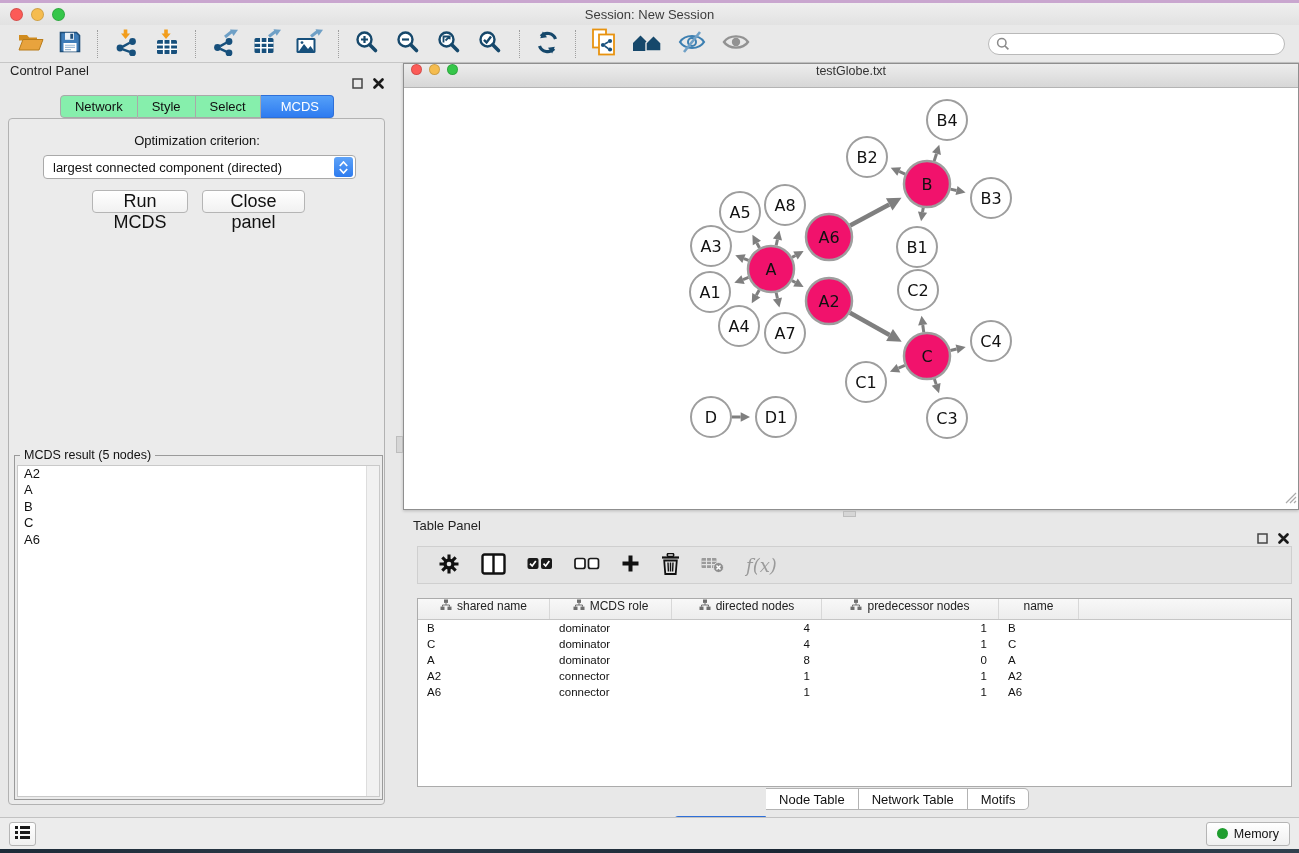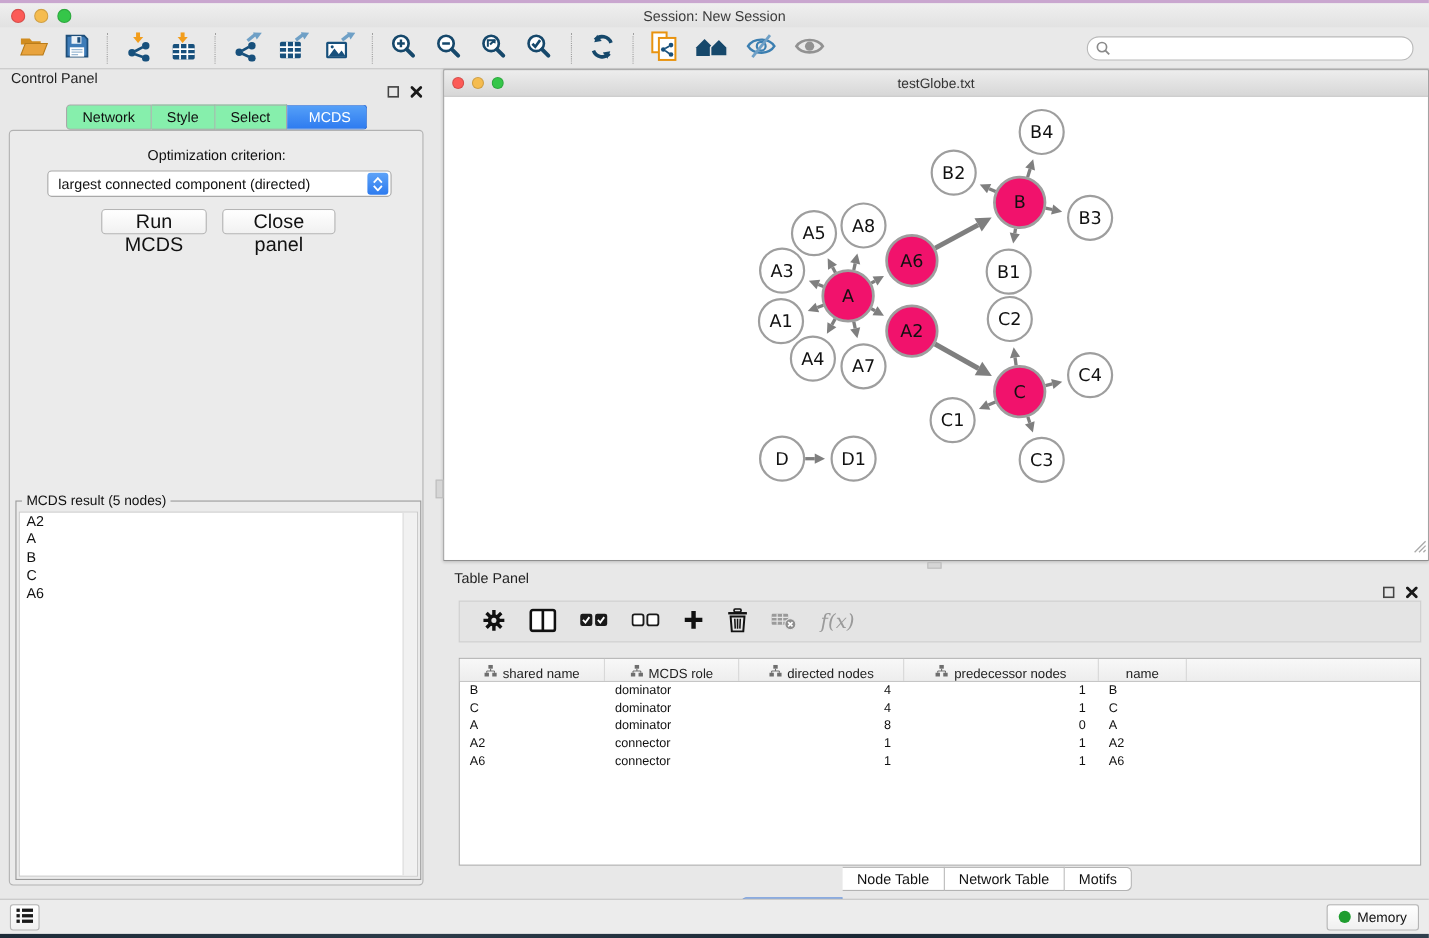--- a/index.html
+++ b/index.html
@@ -59,21 +59,21 @@
   #mcds-legend { position:absolute; left:5px; top:-8px; background:#ebebeb; padding:0 4px; font-size:12.5px; color:#111; }
   #mcds-list { position:absolute; left:2px; top:9px; right:2px; bottom:2px; background:#fff;
     border:1px solid #c9c9c9; overflow:hidden; }
   #mcds-scroll { position:absolute; right:0; top:0; bottom:0; width:13px; background:#f1f1f1; border-left:1px solid #ddd; }
   .mcds-item { font-size:13px; color:#111; line-height:16.4px; padding-left:6px; }
 
   
   #net-window { left:403px; top:63px; width:896px; height:447px; background:#fff;
     border:1px solid #8f8f8f; box-shadow:0 1px 3px rgba(0,0,0,.2); }
   #net-titlebar { height:24px; background:linear-gradient(#ededed,#d7d7d7); border-bottom:1px solid #b4b4b4;
-    display:flex; align-items:center; position:relative; }
+    display:flex; align-items:flex-start; position:relative; }
   .tl2 { width:11px; height:11px; border-radius:50%; margin-left:7px; border:0.5px solid rgba(0,0,0,.15);}
   #net-title { position:absolute; left:0; right:0; text-align:center; font-size:12.5px; color:#333; }
   #net-canvas { position:relative; width:894px; height:421px; background:#fff; }
   #graph-svg { position:absolute; left:0; top:0; }
   #net-grip { position:absolute; right:1px; bottom:1px; }
 
   
   .split-handle { background:#d6d6d6; border:1px solid #bdbdbd; }
   #vsplit { left:396px; top:436px; width:7px; height:17px; }
   #hsplit { left:843px; top:511px; width:13px; height:6px; }
@@ -82,21 +82,21 @@
   #table-panel { left:403px; top:518px; width:896px; height:297px; }
   #tp-toolbar { position:absolute; left:14px; top:28px; width:875px; height:38px; background:#e4e4e4;
     border:1px solid #cfcfcf; display:flex; align-items:center; padding-left:14px; gap:9px; }
   .tpbtn { background:none; border:none; padding:2px 6px; cursor:pointer; display:flex; align-items:center; }
   .tpbtn.disabled { cursor:default; }
   #fx-label { font-style:italic; font-family:"DejaVu Serif",serif; font-size:18px; color:#9a9a9a; }
 
   #node-table { position:absolute; left:14px; top:80px; width:875px; height:189px; background:#fff;
     border:1px solid #ababab; }
   #tbl-header { display:flex; height:21px; background:linear-gradient(#f8f8f8,#ededed); border-bottom:1px solid #c6c6c6; }
-  .th { display:flex; align-items:flex-end; justify-content:center; gap:5px; font-size:12px; color:#222;
+  .th { display:flex; align-items:flex-start; justify-content:center; gap:5px; font-size:12px; color:#222;
     border-right:1px solid #d8d8d8; height:100%; }
   .tbl-row { display:flex; height:16px; align-items:center; }
   .td { font-size:11.5px; color:#111; white-space:nowrap; overflow:hidden; }
   .td.l { text-align:left; padding-left:9px; } .td.r { text-align:right; padding-right:12px; }
 
   #tp-tabs { position:absolute; left:0; top:270px; width:896px; display:flex; justify-content:center; }
   .tp-tab { height:22px; padding:0 13px; background:#fff; border:1px solid #b3b3b3; border-left:none;
     font-size:13px; color:#111; display:flex; align-items:center; cursor:pointer; }
   .tp-tab:first-child { border-left:1px solid #b3b3b3; border-radius:5px 0 0 5px; }
   .tp-tab:last-child { border-radius:0 5px 5px 0; }

